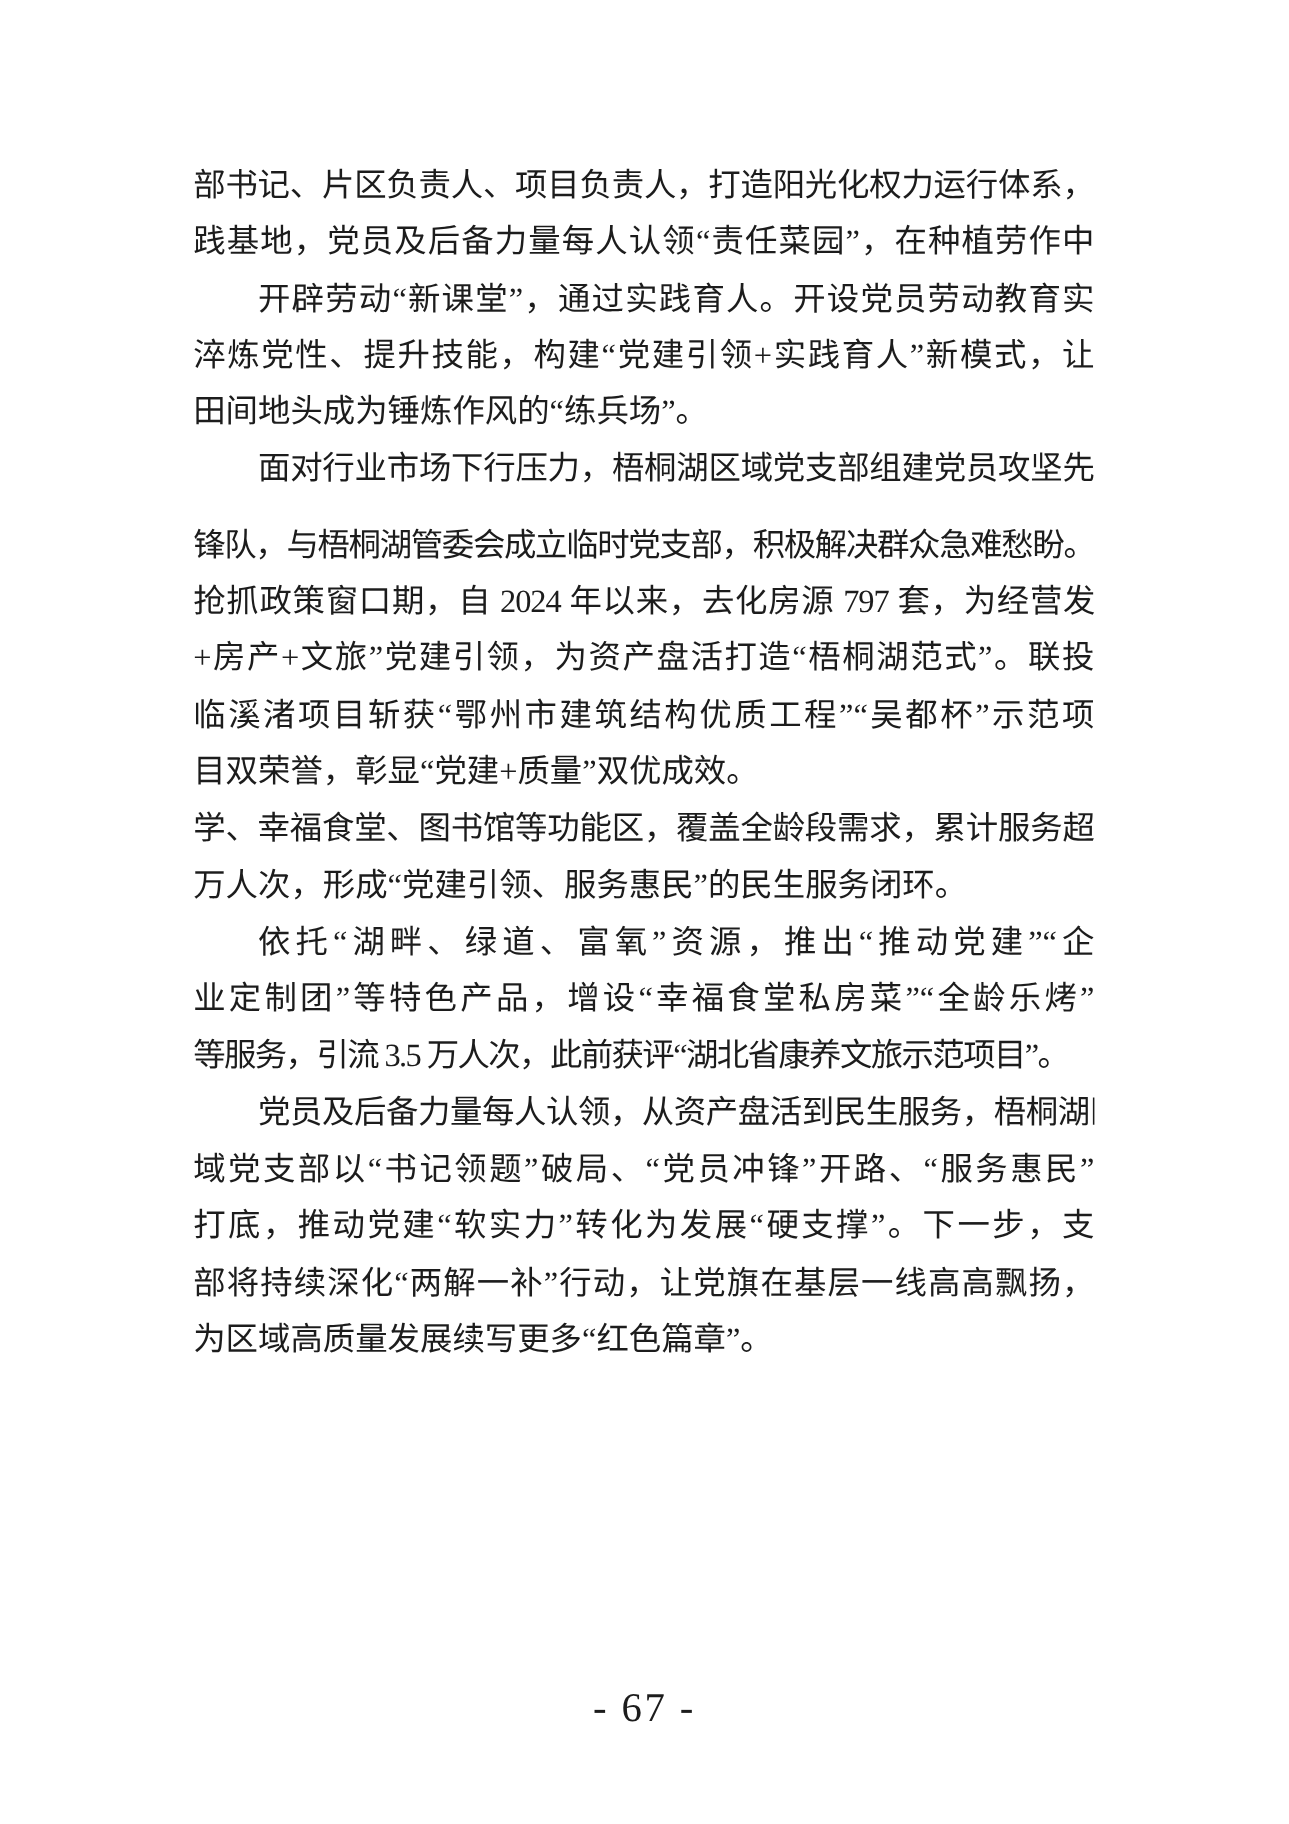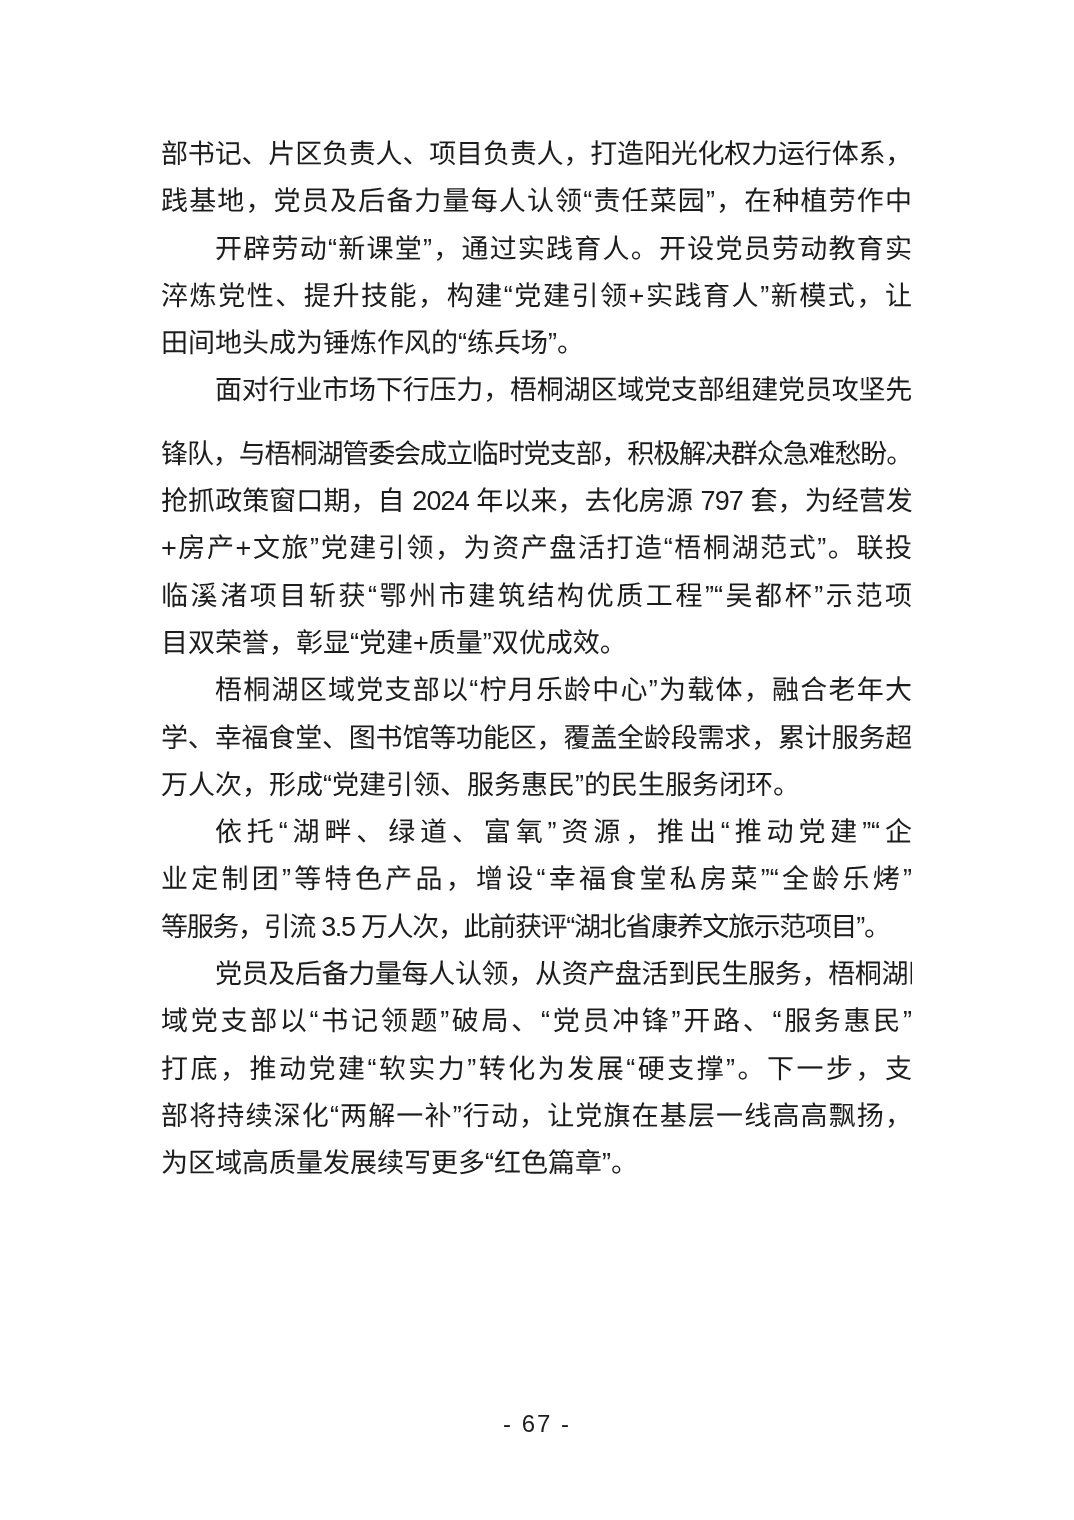--- a/index.html
+++ b/index.html
@@ -6,21 +6,21 @@
     margin: 0;
     padding: 0;
     background: #ffffff;
   }
   .page {
     position: relative;
     width: 1074px;
     height: 1520px;
     background: #ffffff;
     overflow: hidden;
-    font-family: Liberation Sans, sans-serif;
+    font-family: Liberation Serif, serif;
     color: #1c1c1c;
   }
   .text-block {
     position: absolute;
     left: 161px;
     top: 131px;
     width: 751px;
   }
   .paragraph {
     margin: 0;
@@ -41,21 +41,21 @@
   }
   .line.para-end {
     text-align-last: left;
   }
   .page-number {
     position: absolute;
     top: 1404px;
     left: 0;
     width: 100%;
     text-align: center;
-    font-size: 24px;
+    font-size: 34px;
     line-height: 40px;
     color: #1c1c1c;
     letter-spacing: 2px;
   }
 </style>
 </head>
 <body>
 
 <div class="page">
   <div class="text-block">
@@ -72,21 +72,20 @@
         <div class="line indent" style="letter-spacing: -0.342308px;">面对行业市场下行压力，梧桐湖区域党支部组建党员攻坚先</div>
         <div class="line" style="letter-spacing: -1.25345px; margin-top: 16px;">锋队，与梧桐湖管委会成立临时党支部，积极解决群众急难愁盼。</div>
         <div class="line" style="letter-spacing: -0.885294px;">抢抓政策窗口期，自 2024 年以来，去化房源 797 套，为经营发</div>
       </div>
       <div class="paragraph">
         <div class="line">+房产+文旅”党建引领，为资产盘活打造“梧桐湖范式”。联投</div>
         <div class="line">临溪渚项目斩获“鄂州市建筑结构优质工程”“吴都杯”示范项</div>
         <div class="line para-end">目双荣誉，彰显“党建+质量”双优成效。</div>
       </div>
       <div class="paragraph">
-        <div class="line indent">梧桐湖区域党支部以“柠月乐龄中心”为载体，融合老年大</div>
         <div class="line" style="letter-spacing: -0.328571px;">学、幸福食堂、图书馆等功能区，覆盖全龄段需求，累计服务超</div>
         <div class="line para-end">万人次，形成“党建引领、服务惠民”的民生服务闭环。</div>
       </div>
       <div class="paragraph">
         <div class="line indent">依托“湖畔、绿道、富氧”资源，推出“推动党建”“企</div>
         <div class="line">业定制团”等特色产品，增设“幸福食堂私房菜”“全龄乐烤”</div>
         <div class="line para-end" style="letter-spacing: -1.33182px;">等服务，引流 3.5 万人次，此前获评“湖北省康养文旅示范项目”。</div>
       </div>
       <div class="paragraph">
         <div class="line indent" style="letter-spacing: -0.342308px;">党员及后备力量每人认领，从资产盘活到民生服务，梧桐湖区</div>

